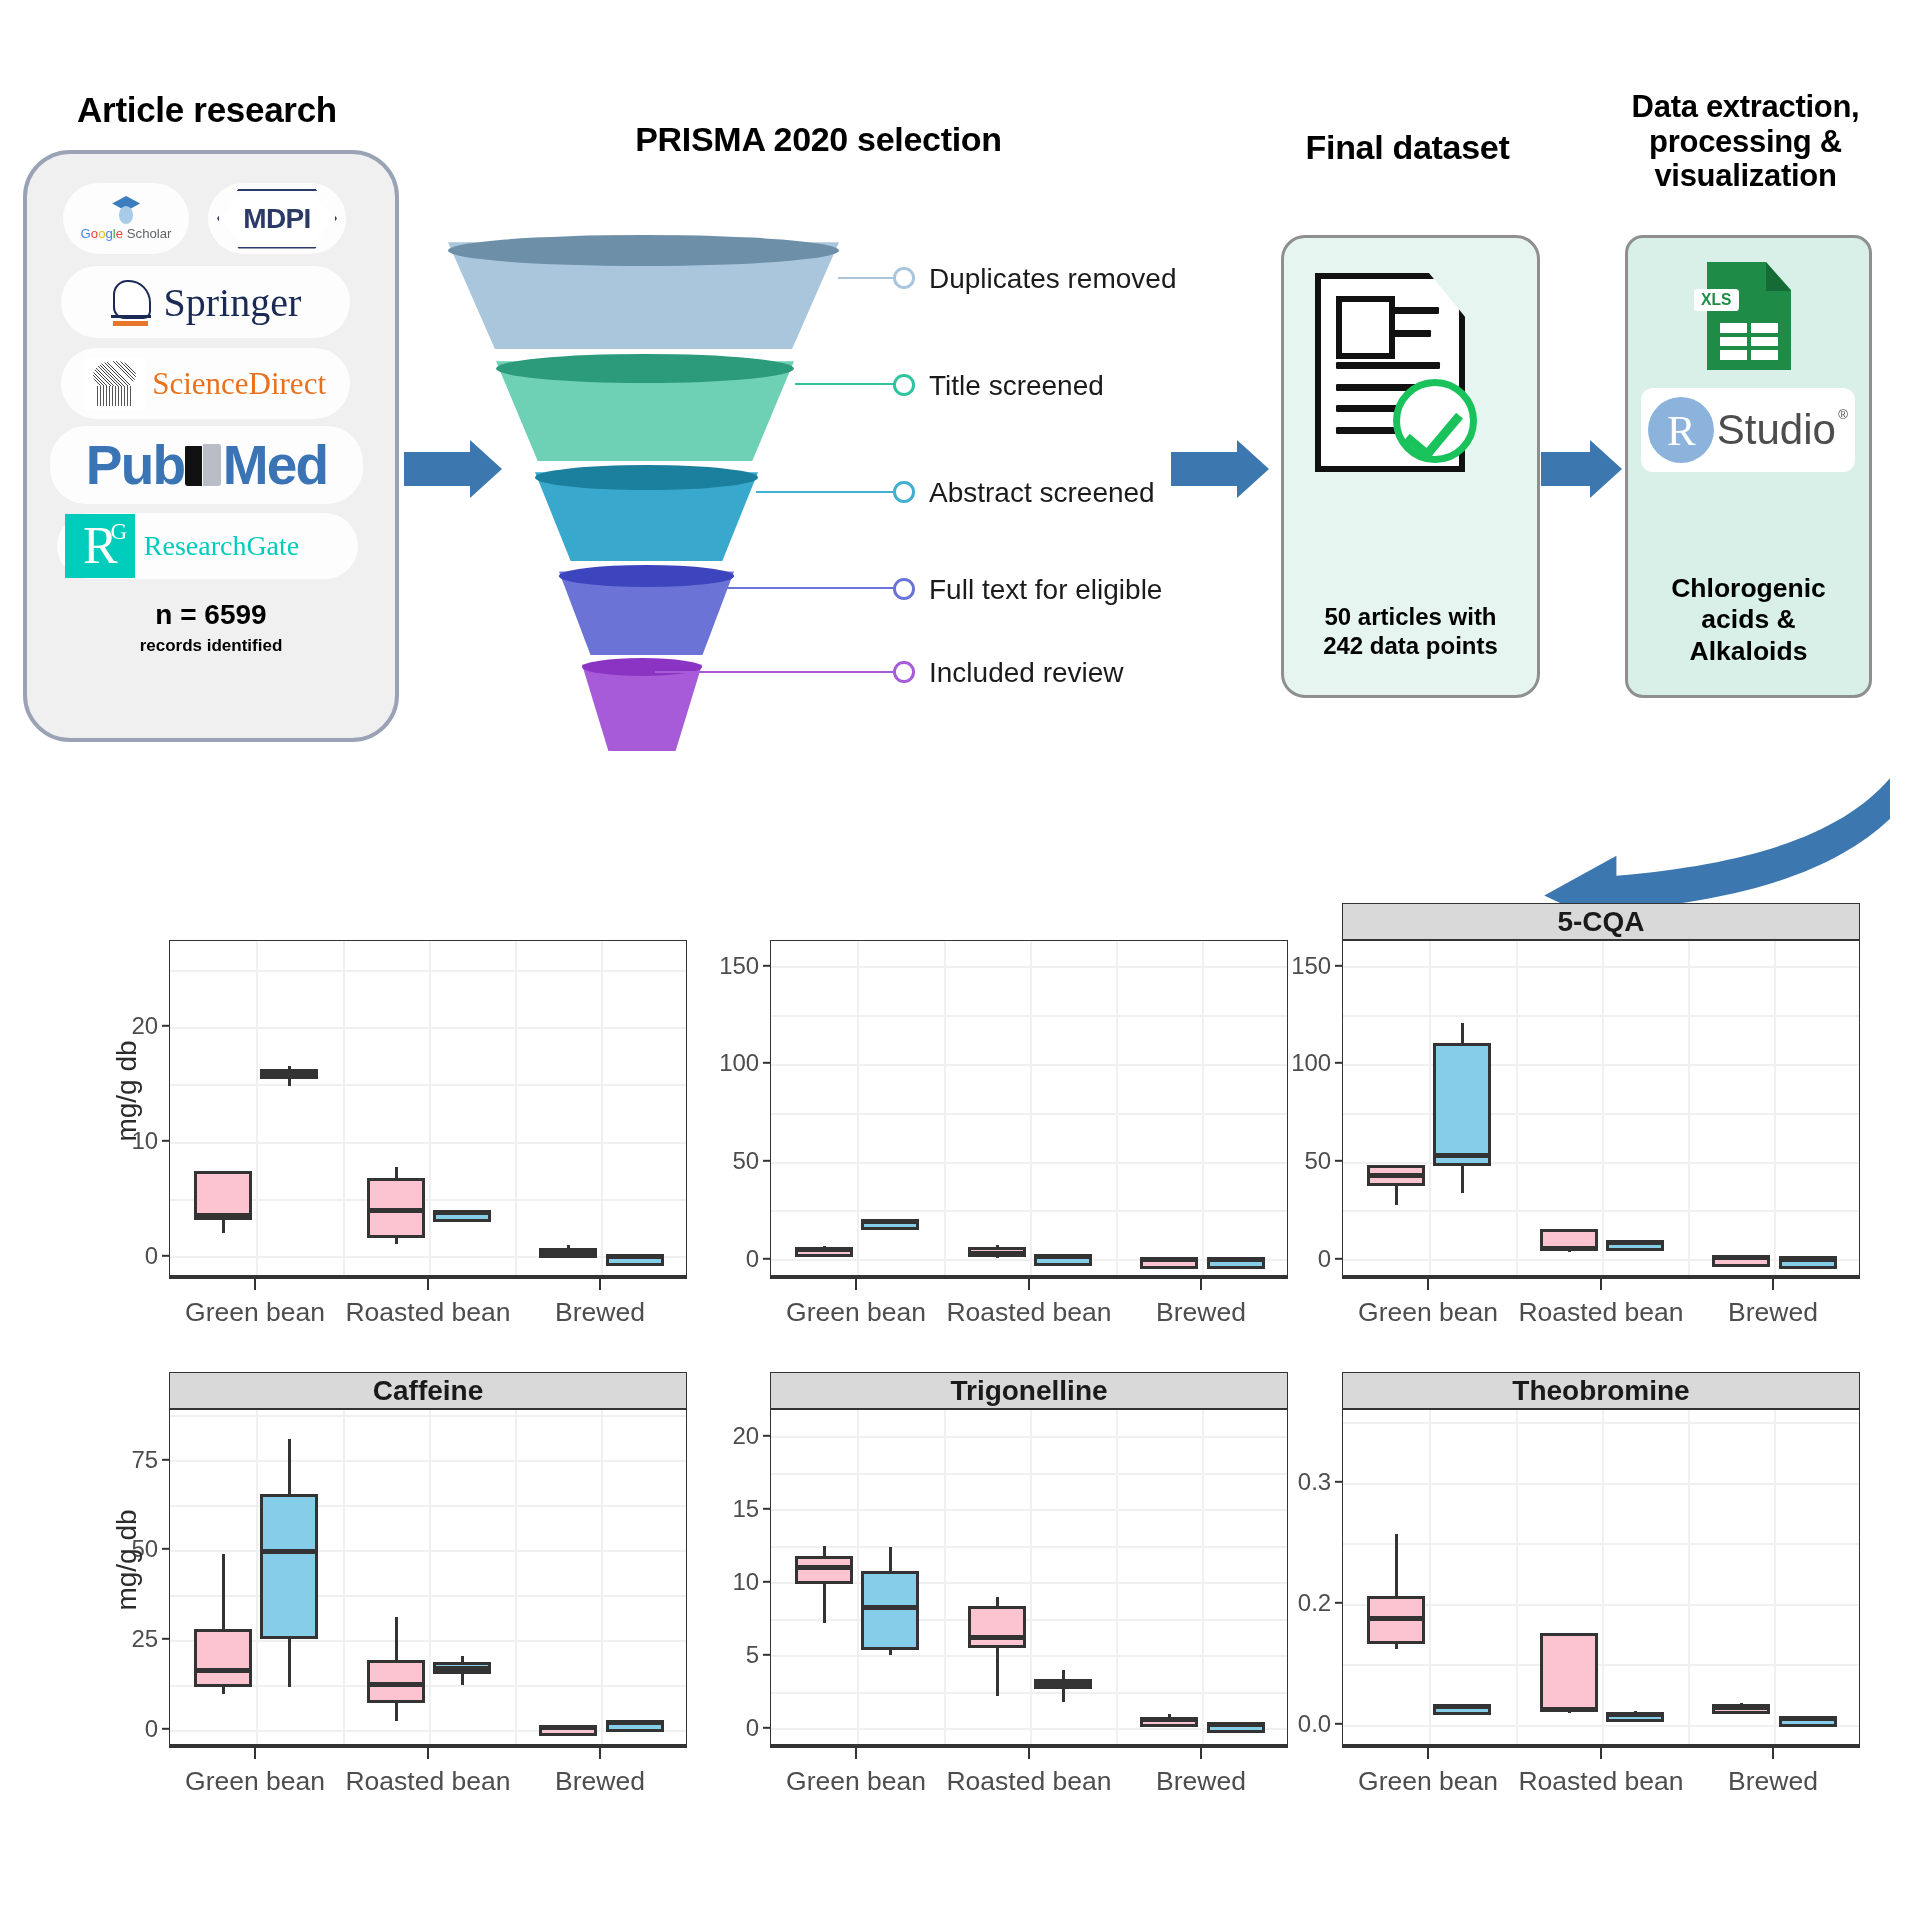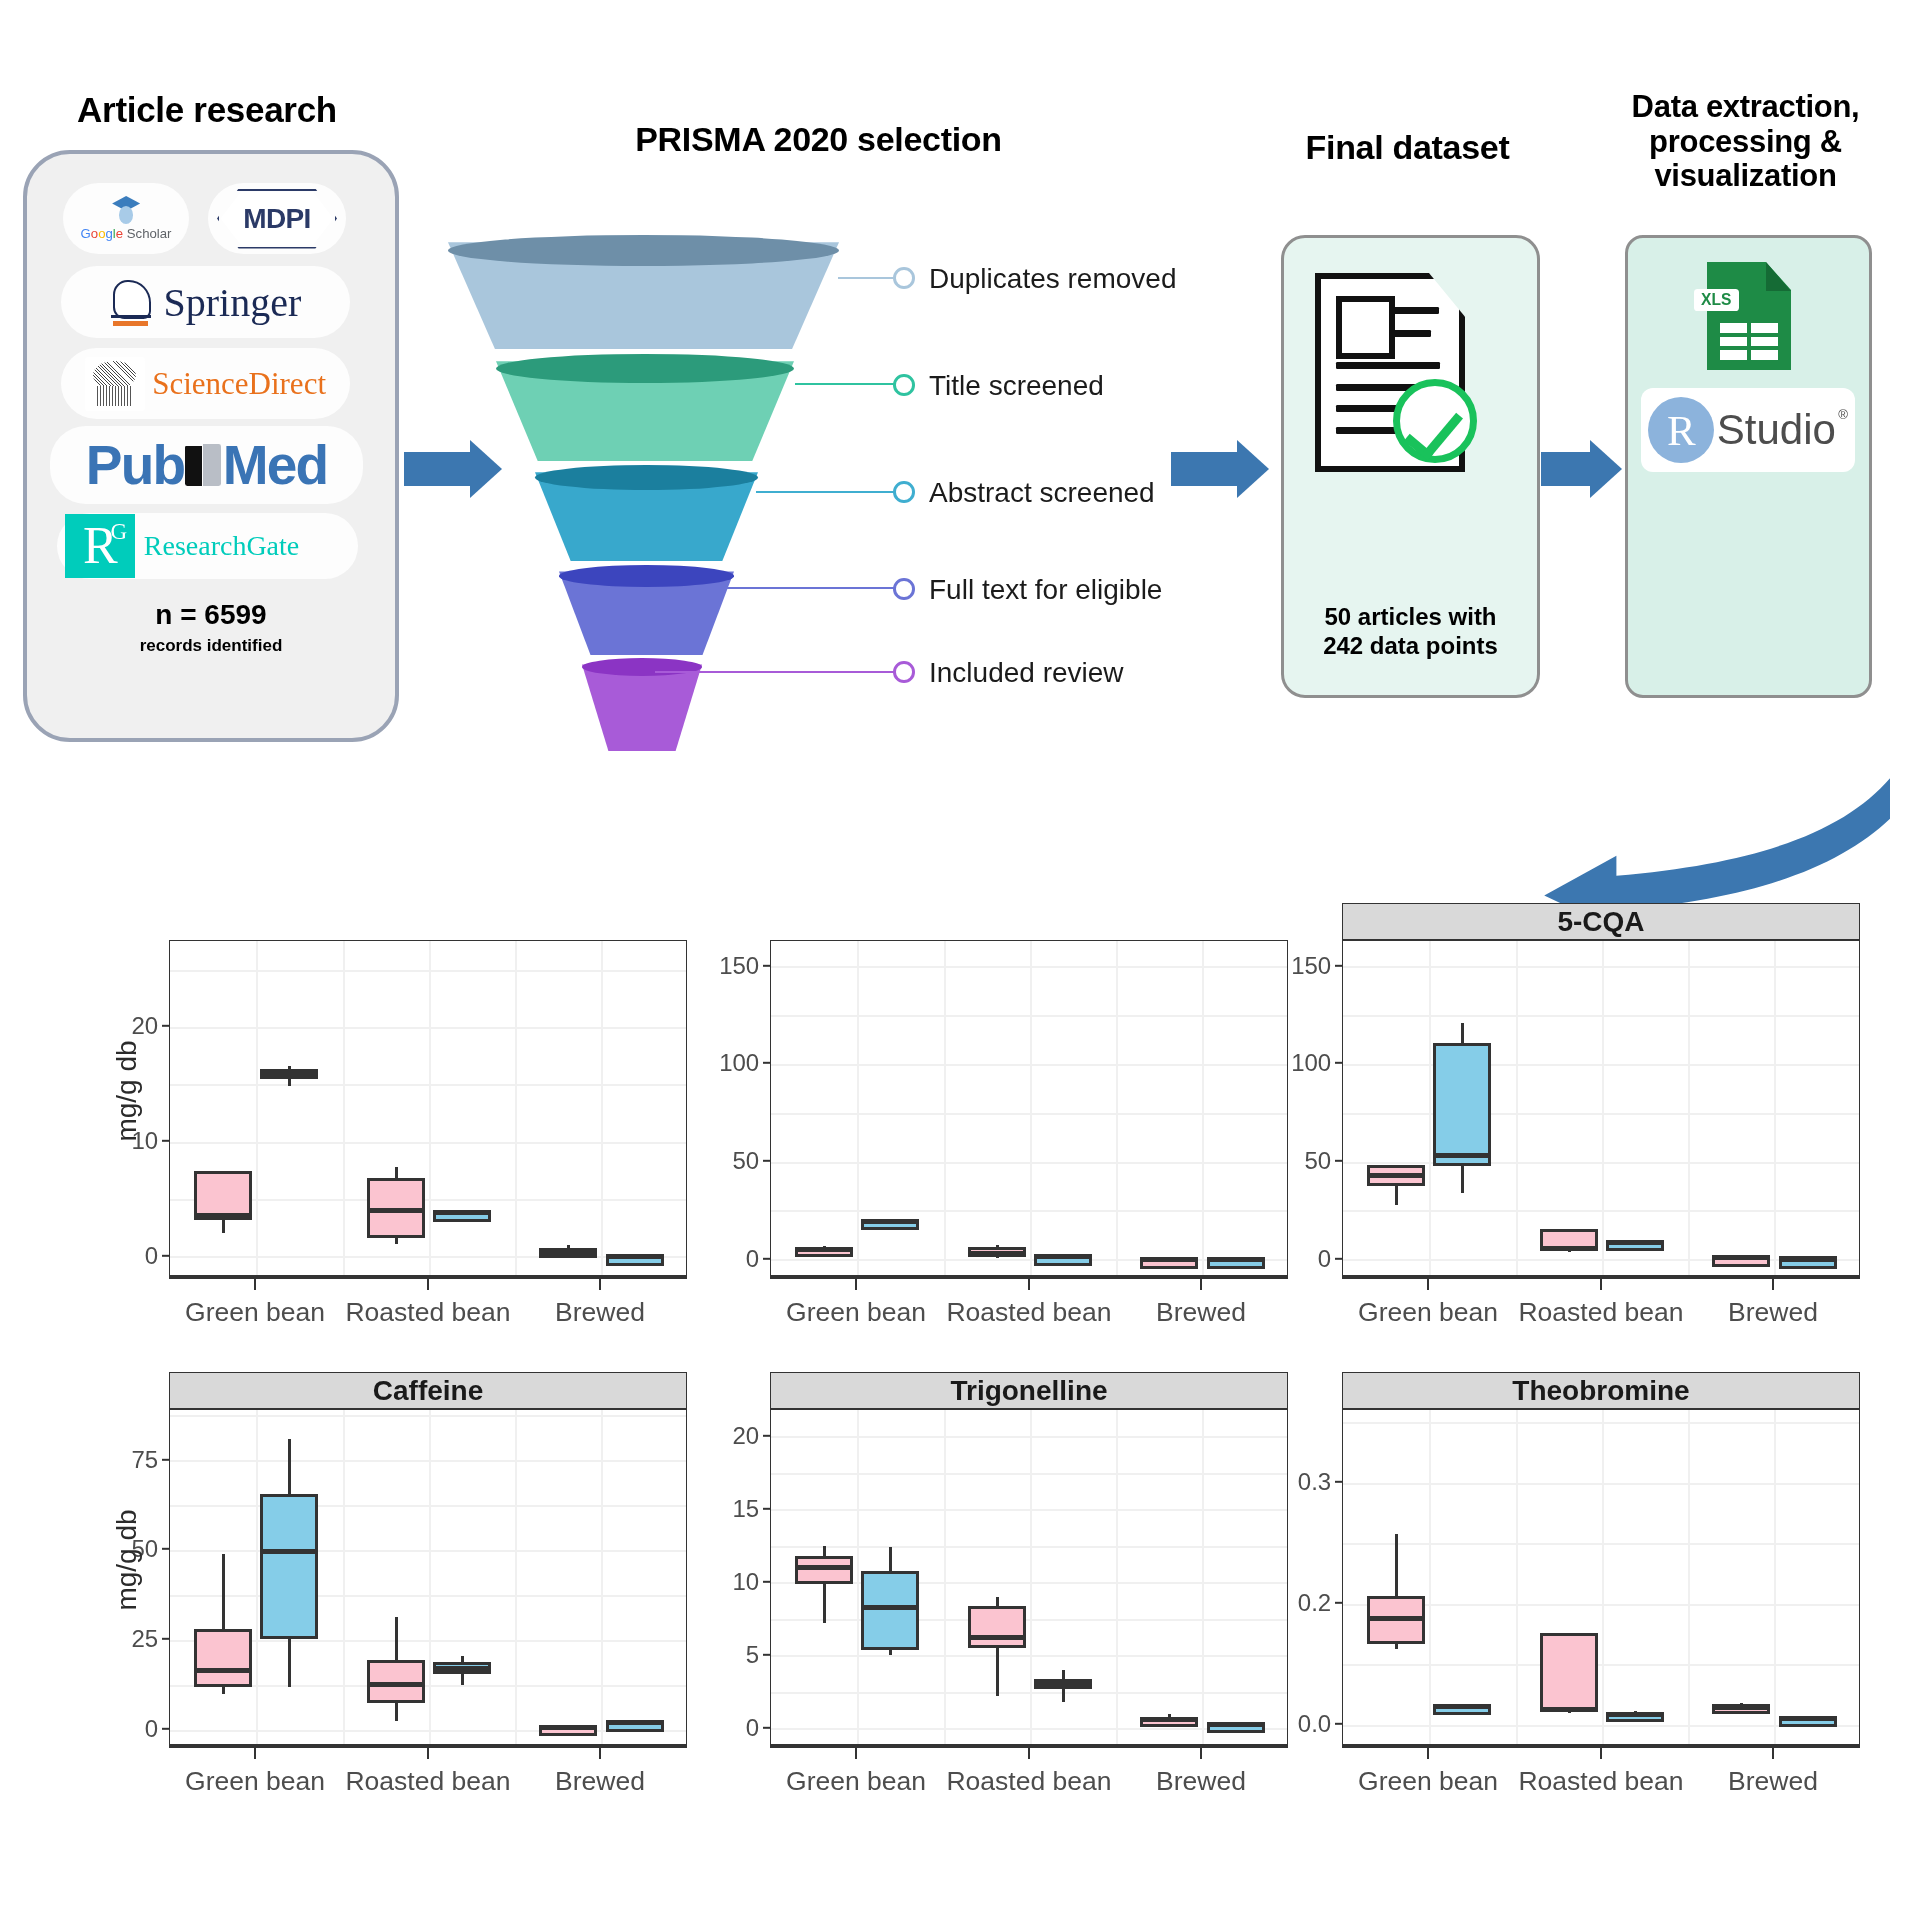--- a/index.html
+++ b/index.html
@@ -335,20 +335,25 @@
         <i></i>
       </div>
   </div>
   <div class="rstudio-pill">
     <div class="r-circle">
       <span>R</span>
     </div>
     <div class="rs-txt">Studio</div>
     <div class="rs-reg">®</div>
   </div>
+  <div id="extract-text">
+    <div>Chlorogenic</div>
+    <div>acids &amp;</div>
+    <div>Alkaloids</div>
+  </div>
 </div>
 
 <svg style="position:absolute;left:1433px;top:680px;width:457px;height:253px;" viewBox="0 0 760 420" width="457" height="253">
   <path d="M 825 0 C 790 180, 640 290, 300 330" fill="none" stroke="#3c77b0" stroke-width="0"></path>
   <path d="M 830 5 C 800 190, 660 295, 305 325 L 305 292 L 185 358 L 312 418 L 312 382
            C 690 352, 845 215, 862 8 Z" fill="#3c77b0"></path>
 </svg>
 
 <div id="chart-grid">
     <div class="facet" style="left: 169px; top: 903px; width: 518px; height: 373px;">

